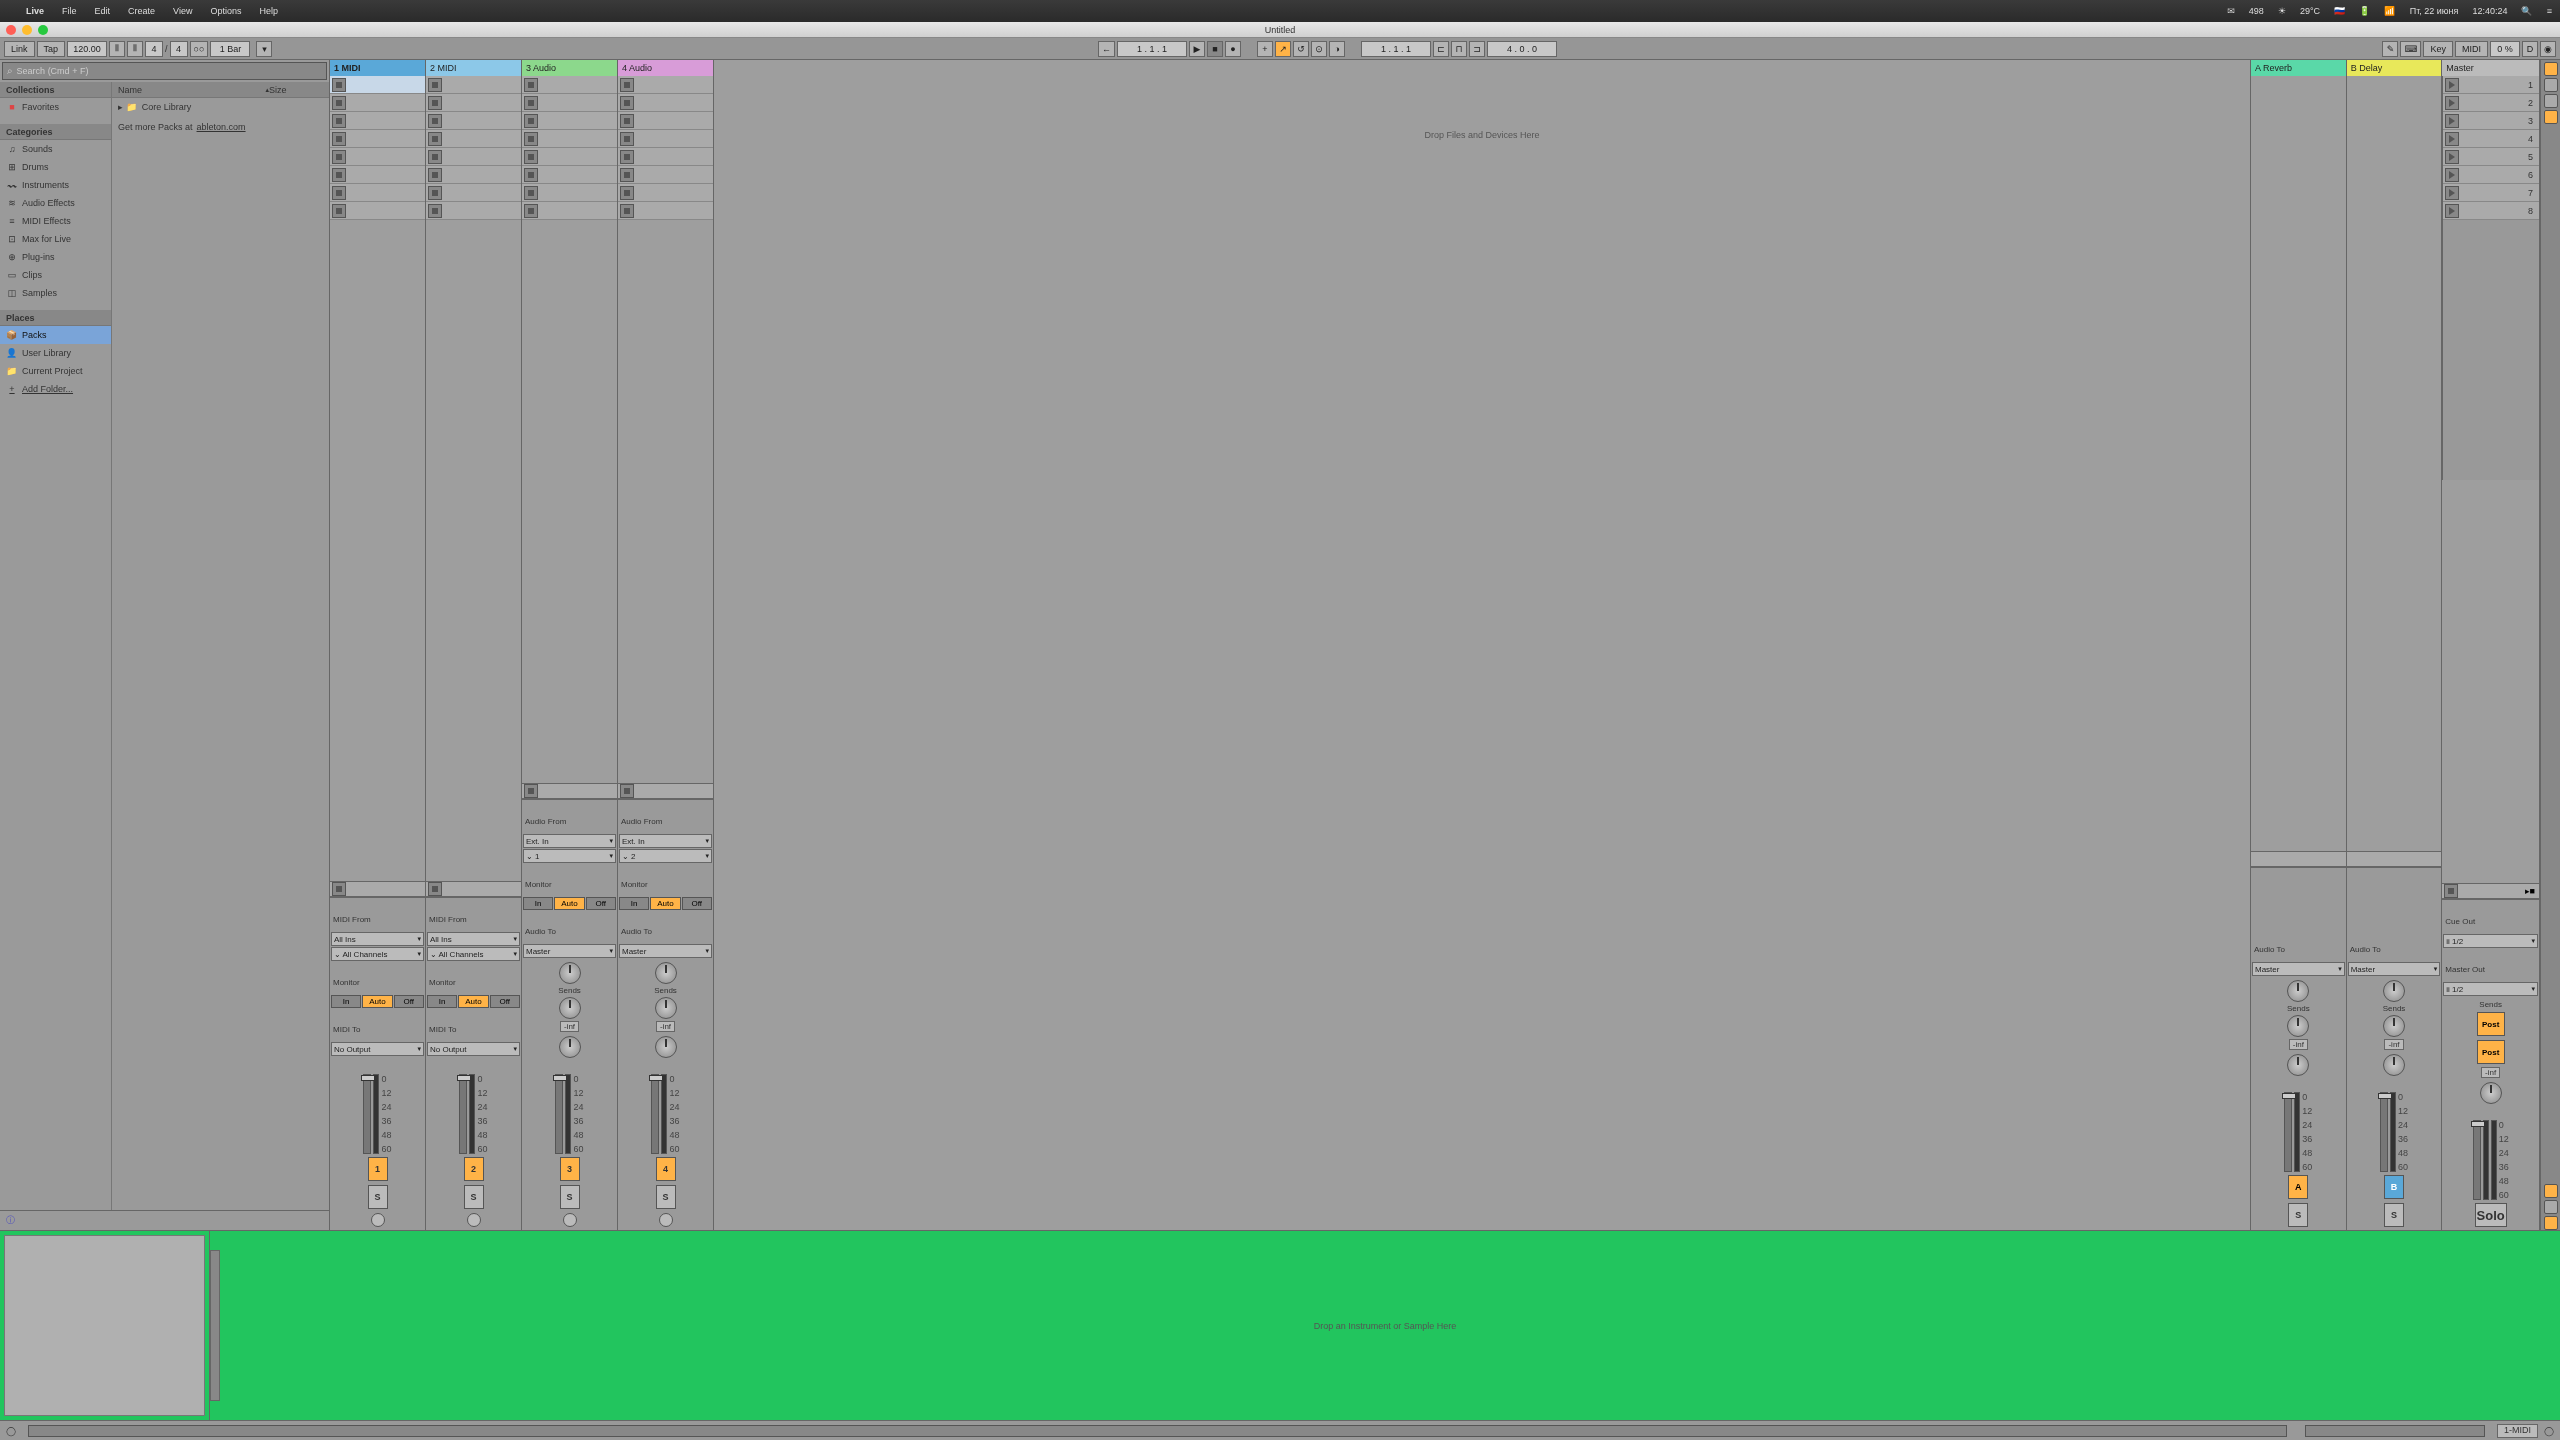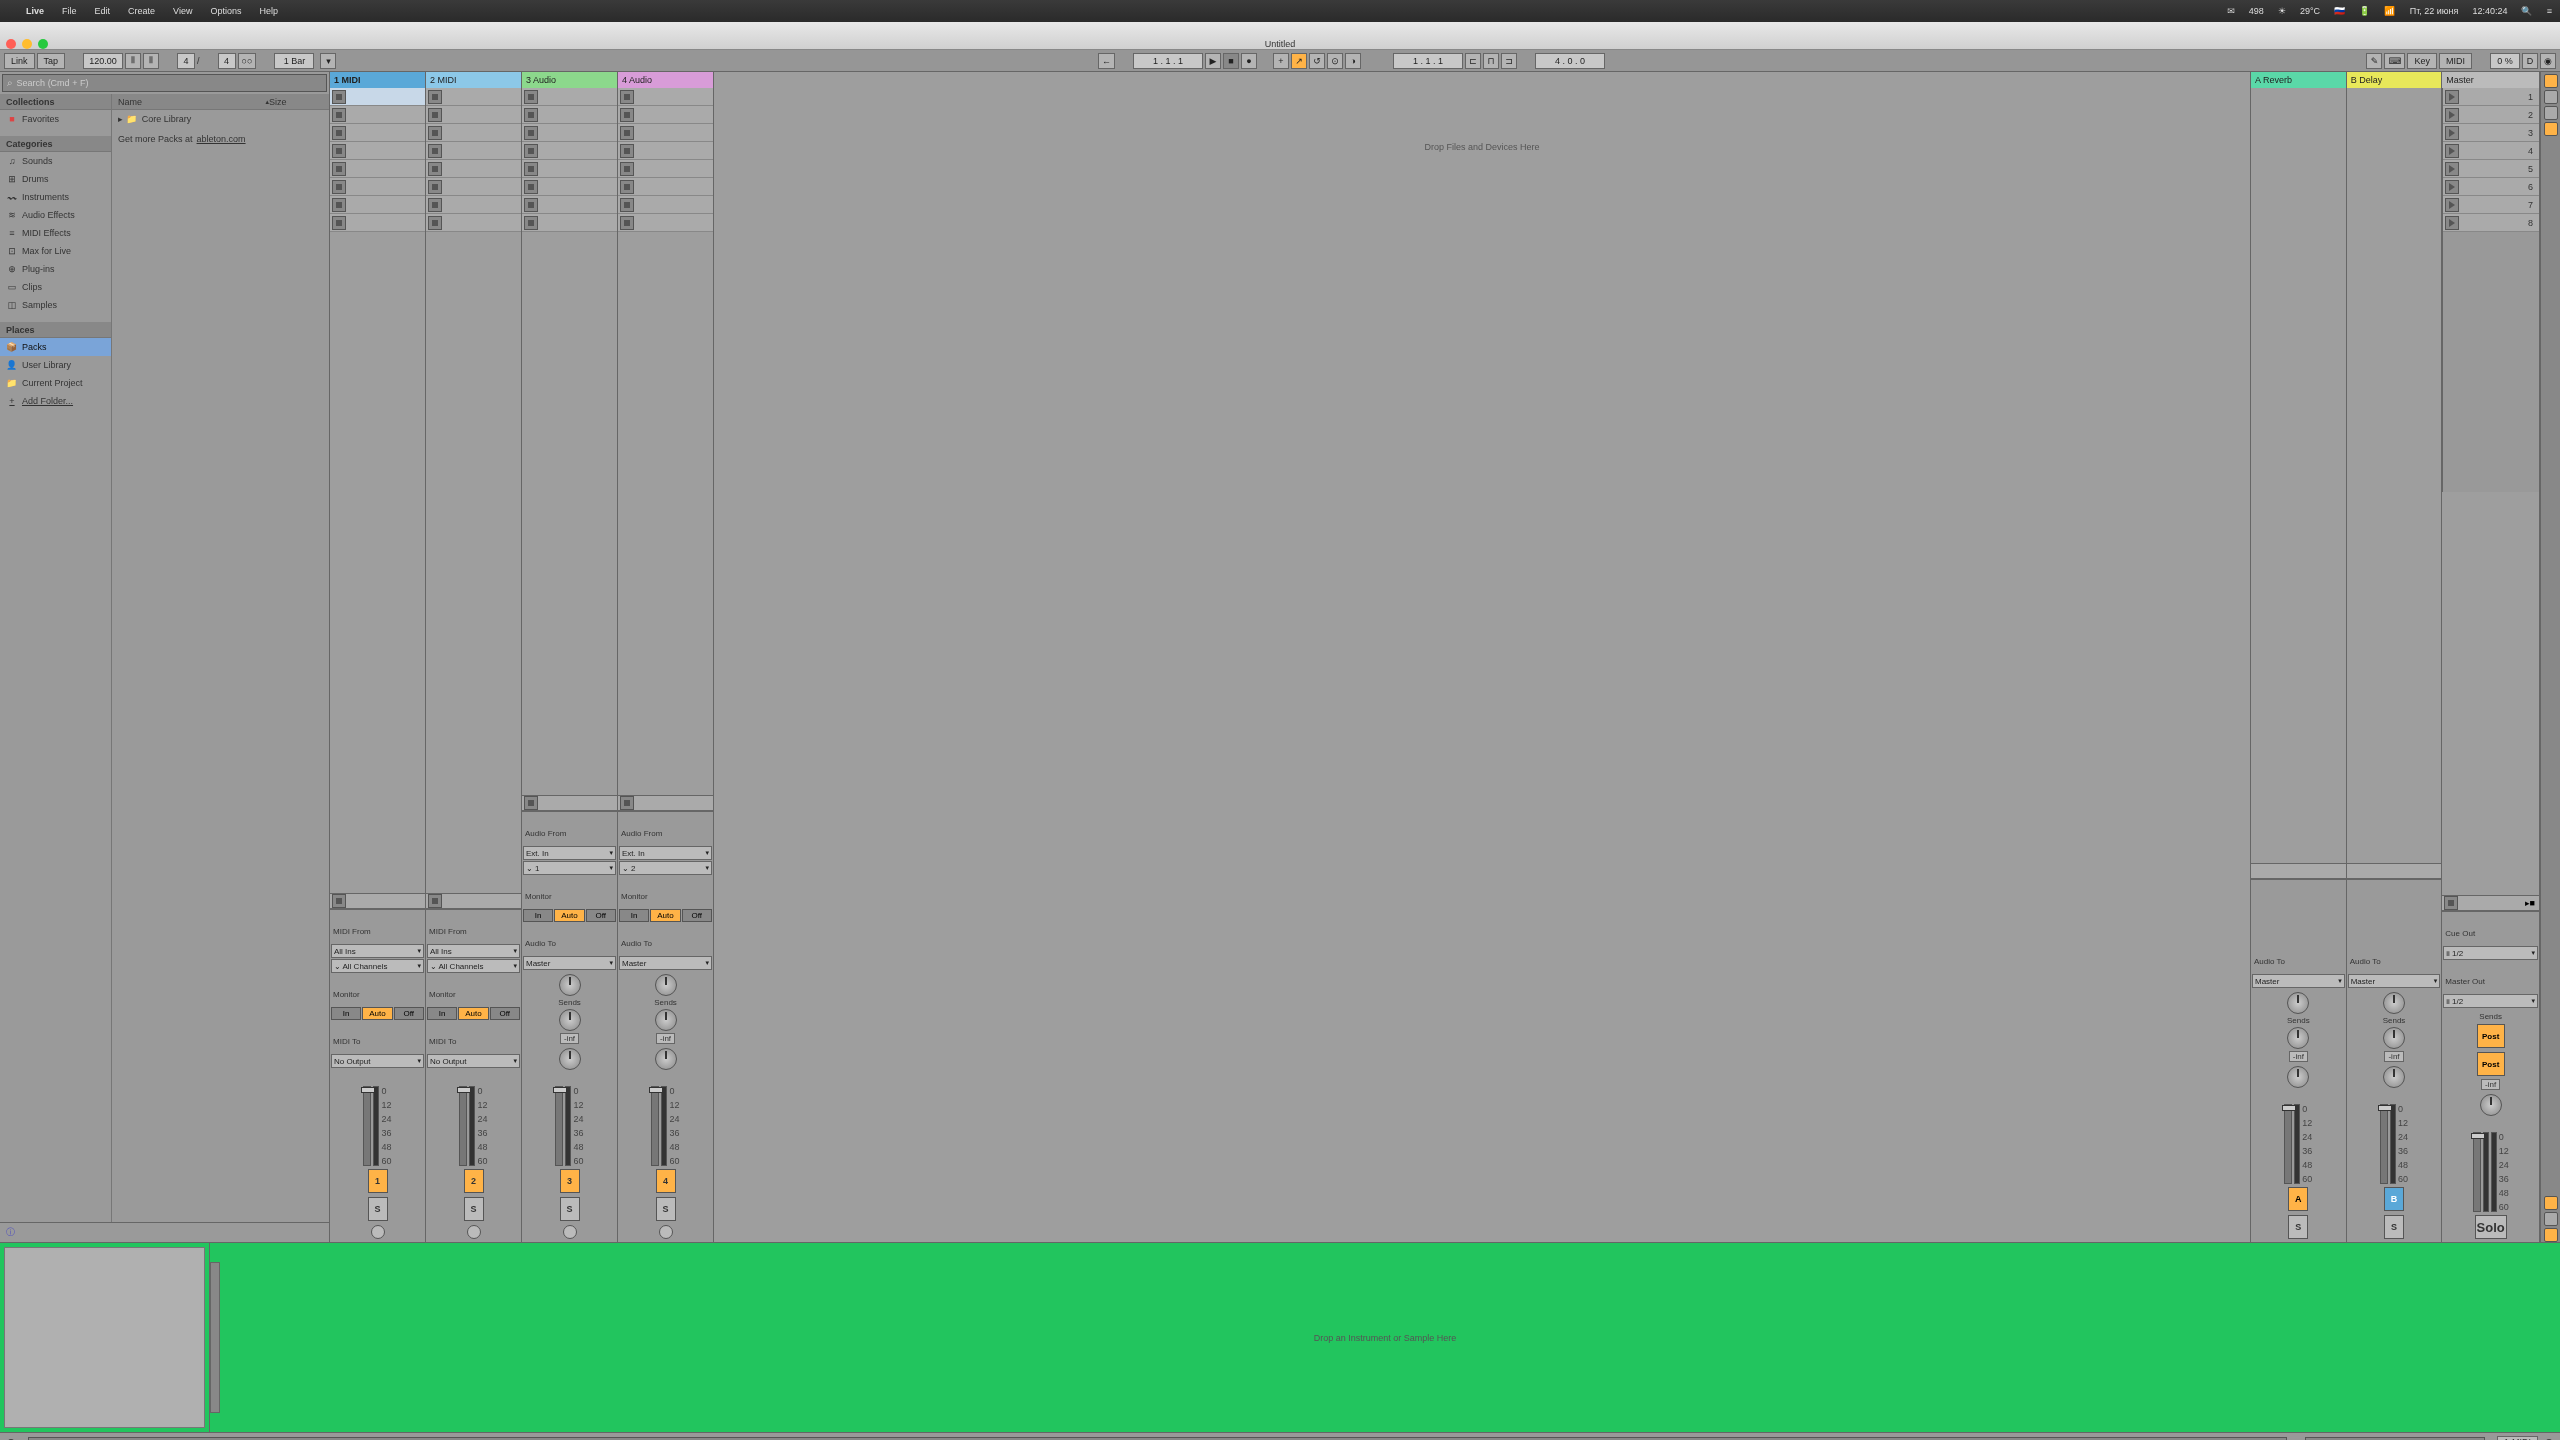--- a/index.html
+++ b/index.html
@@ -2,31 +2,31 @@
 <html><head>
 <meta charset="utf-8">
 <style>
 * { margin:0; padding:0; box-sizing:border-box; font-family:Arial,Helvetica,sans-serif; font-size:9px; user-select:none; }
 body { width:2560px; height:1440px; background:#8a8a8a; overflow:hidden; position:relative; }
 .menubar { height:22px; background:linear-gradient(#3a3a3a,#2a2a2a); color:#ddd; display:flex; align-items:center; padding:0 8px; }
 .menubar .left { display:flex; gap:18px; align-items:center; }
 .menubar .left span { cursor:default; }
 .menubar .right { margin-left:auto; display:flex; gap:14px; align-items:center; font-size:11px; }
 .apple { font-size:14px; }
-.titlebar { height:28px; background:linear-gradient(#e8e8e8,#d0d0d0); border-bottom:1px solid #888; display:flex; align-items:flex-end; padding:0 6px; position:relative; }
+.titlebar { height:16px; background:linear-gradient(#e8e8e8,#d0d0d0); border-bottom:1px solid #888; display:flex; align-items:center; padding:0 6px; position:relative; }
 .traffic { display:flex; gap:6px; }
 .traffic-dot { width:10px; height:10px; border-radius:50%; }
 .tred{background:#ff5f56}.tyel{background:#ffbd2e}.tgrn{background:#27c93f}
 .titlebar .title { position:absolute; left:50%; transform:translateX(-50%); color:#333; }
 .topbar { height:22px; background:#969696; border-bottom:1px solid #666; display:flex; align-items:center; padding:0 4px; gap:2px; }
 .btn { height:16px; padding:0 6px; background:#b4b4b4; border:1px solid #666; display:inline-flex; align-items:center; justify-content:center; color:#222; font-size:9px; cursor:pointer; }
 .btn.small{padding:0 3px;min-width:16px}
 .btn.dark{background:#888}
 .btn.yellow{background:#ffb347}
-.numbox { height:16px; min-width:40px; background:#c8c8c8; border:1px solid #666; display:inline-flex; align-items:center; justify-content:center; color:#222; cursor:ns-resize;margin-left:16px; }
+.numbox { height:16px; min-width:40px; background:#c8c8c8; border:1px solid #666; display:inline-flex; align-items:center; justify-content:center; color:#222; cursor:ns-resize; }
 .spacer{flex:1}
 .main { display:flex; height:1170px; }
 .browser { width:330px; background:#9a9a9a; border-right:1px solid #666; display:flex; flex-direction:column; }
 .search { height:18px; margin:2px; background:#888; border:1px solid #555; display:flex; align-items:center; padding:0 4px; color:#ccc; }
 .search-icon{margin-right:4px;font-size:10px;}
 .bcols { display:flex; flex:1; }
 .bleft { width:112px; border-right:1px solid #777; }
 .bright { flex:1; }
 .bhdr { height:16px; background:#888; color:#333; padding:0 6px; display:flex; align-items:center; font-weight:bold; border-bottom:1px solid #777;}
 .bitem { height:18px; padding:0 6px; display:flex; align-items:center; gap:4px; color:#333; cursor:pointer; }

